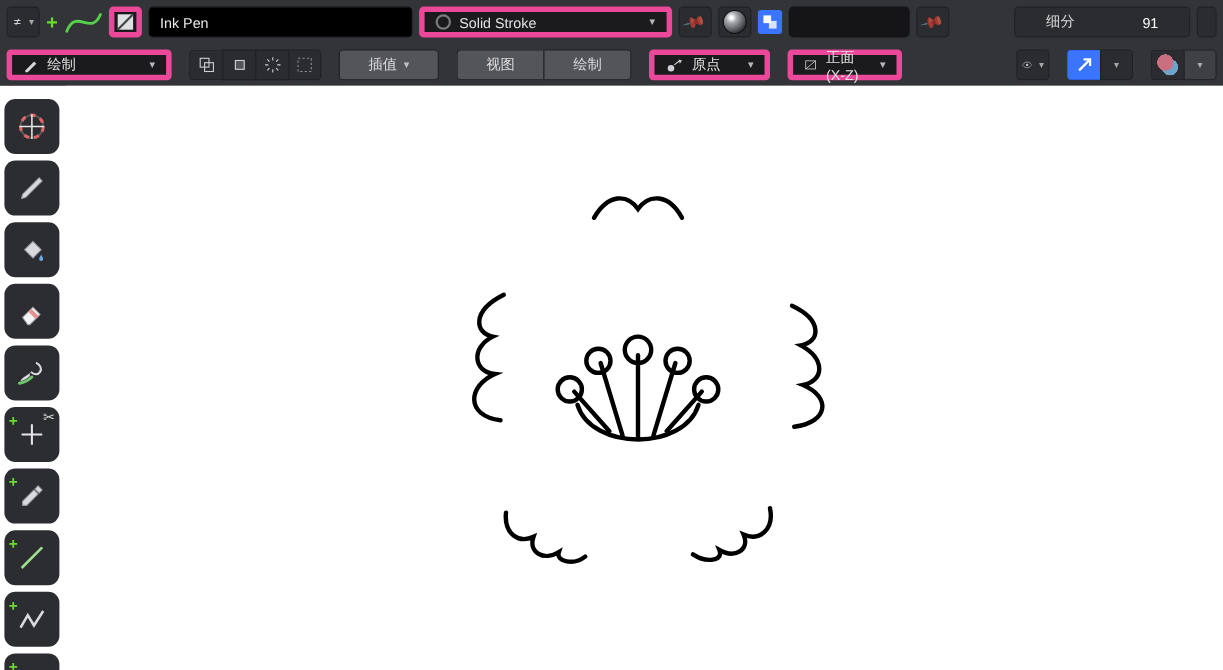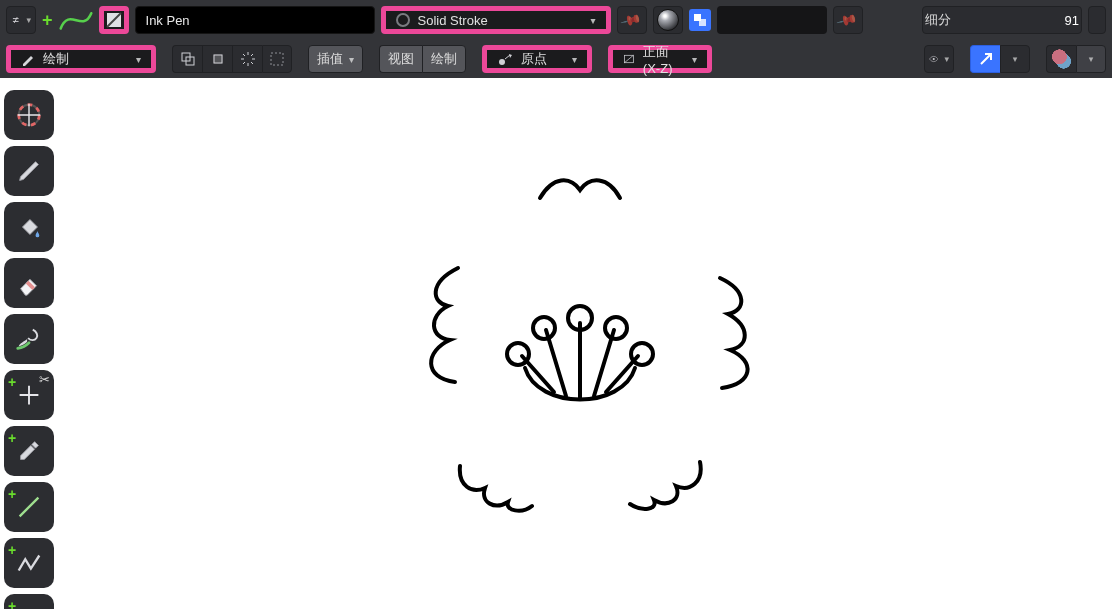--- a/index.html
+++ b/index.html
@@ -13,21 +13,21 @@
     color: #d8d8d8;
   }
   .topbar2 {
     display: flex; align-items: center; gap: 16px;
     background: #333438; height: 38px; padding: 0 6px;
     color: #d8d8d8;
   }
   .btn {
     background: #2b2c30; border: 1px solid #202124; color: #dcdcdc;
     height: 28px; border-radius: 4px; display: flex; align-items: center;
-    padding: 0 8px; gap: 6px; cursor: pointer;
+    padding: 0 26px; gap: 6px; cursor: pointer;
   }
   .btn.light { background: #54555a; }
   .btn.tight { padding: 0 4px; width: 30px; justify-content: center; }
   .pill {
     background: #1b1b1d; border: 5px solid #ec4899; color: #e0e0e0;
     height: 28px; border-radius: 4px; display: flex; align-items: center;
     padding: 0 10px; gap: 8px; cursor: pointer;
   }
   .input-field {
     background: #000000; border: 1px solid #151515; color: #e8e8e8;
@@ -66,21 +66,21 @@
   
   .canvas {
     position:absolute; left:60px; top:78px; right:0; bottom:0;
     background:#ffffff;
   }
   .canvas svg { width:100%; height:100%; }
 
   .spacer { flex:1; }
   .value-box {
     background:#2b2c30; border:1px solid #202124; height:28px; border-radius:4px;
-    display:flex; align-items:center; padding:0 2px; gap:30px;
+    display:flex; align-items:center; padding:0 28px; gap:30px;
     color:#dcdcdc; min-width:160px; justify-content:space-between;
   }
   .value-box span:last-child { color:#fff; }
 
   .icon-sphere {
     width:22px;height:22px;border-radius:50%;
     background: radial-gradient(circle at 35% 30%, #ffffff 6%, #a9abb2 25%, #1d1e22 85%);
     border:1px solid #111;
   }
   .blue-toggle {

